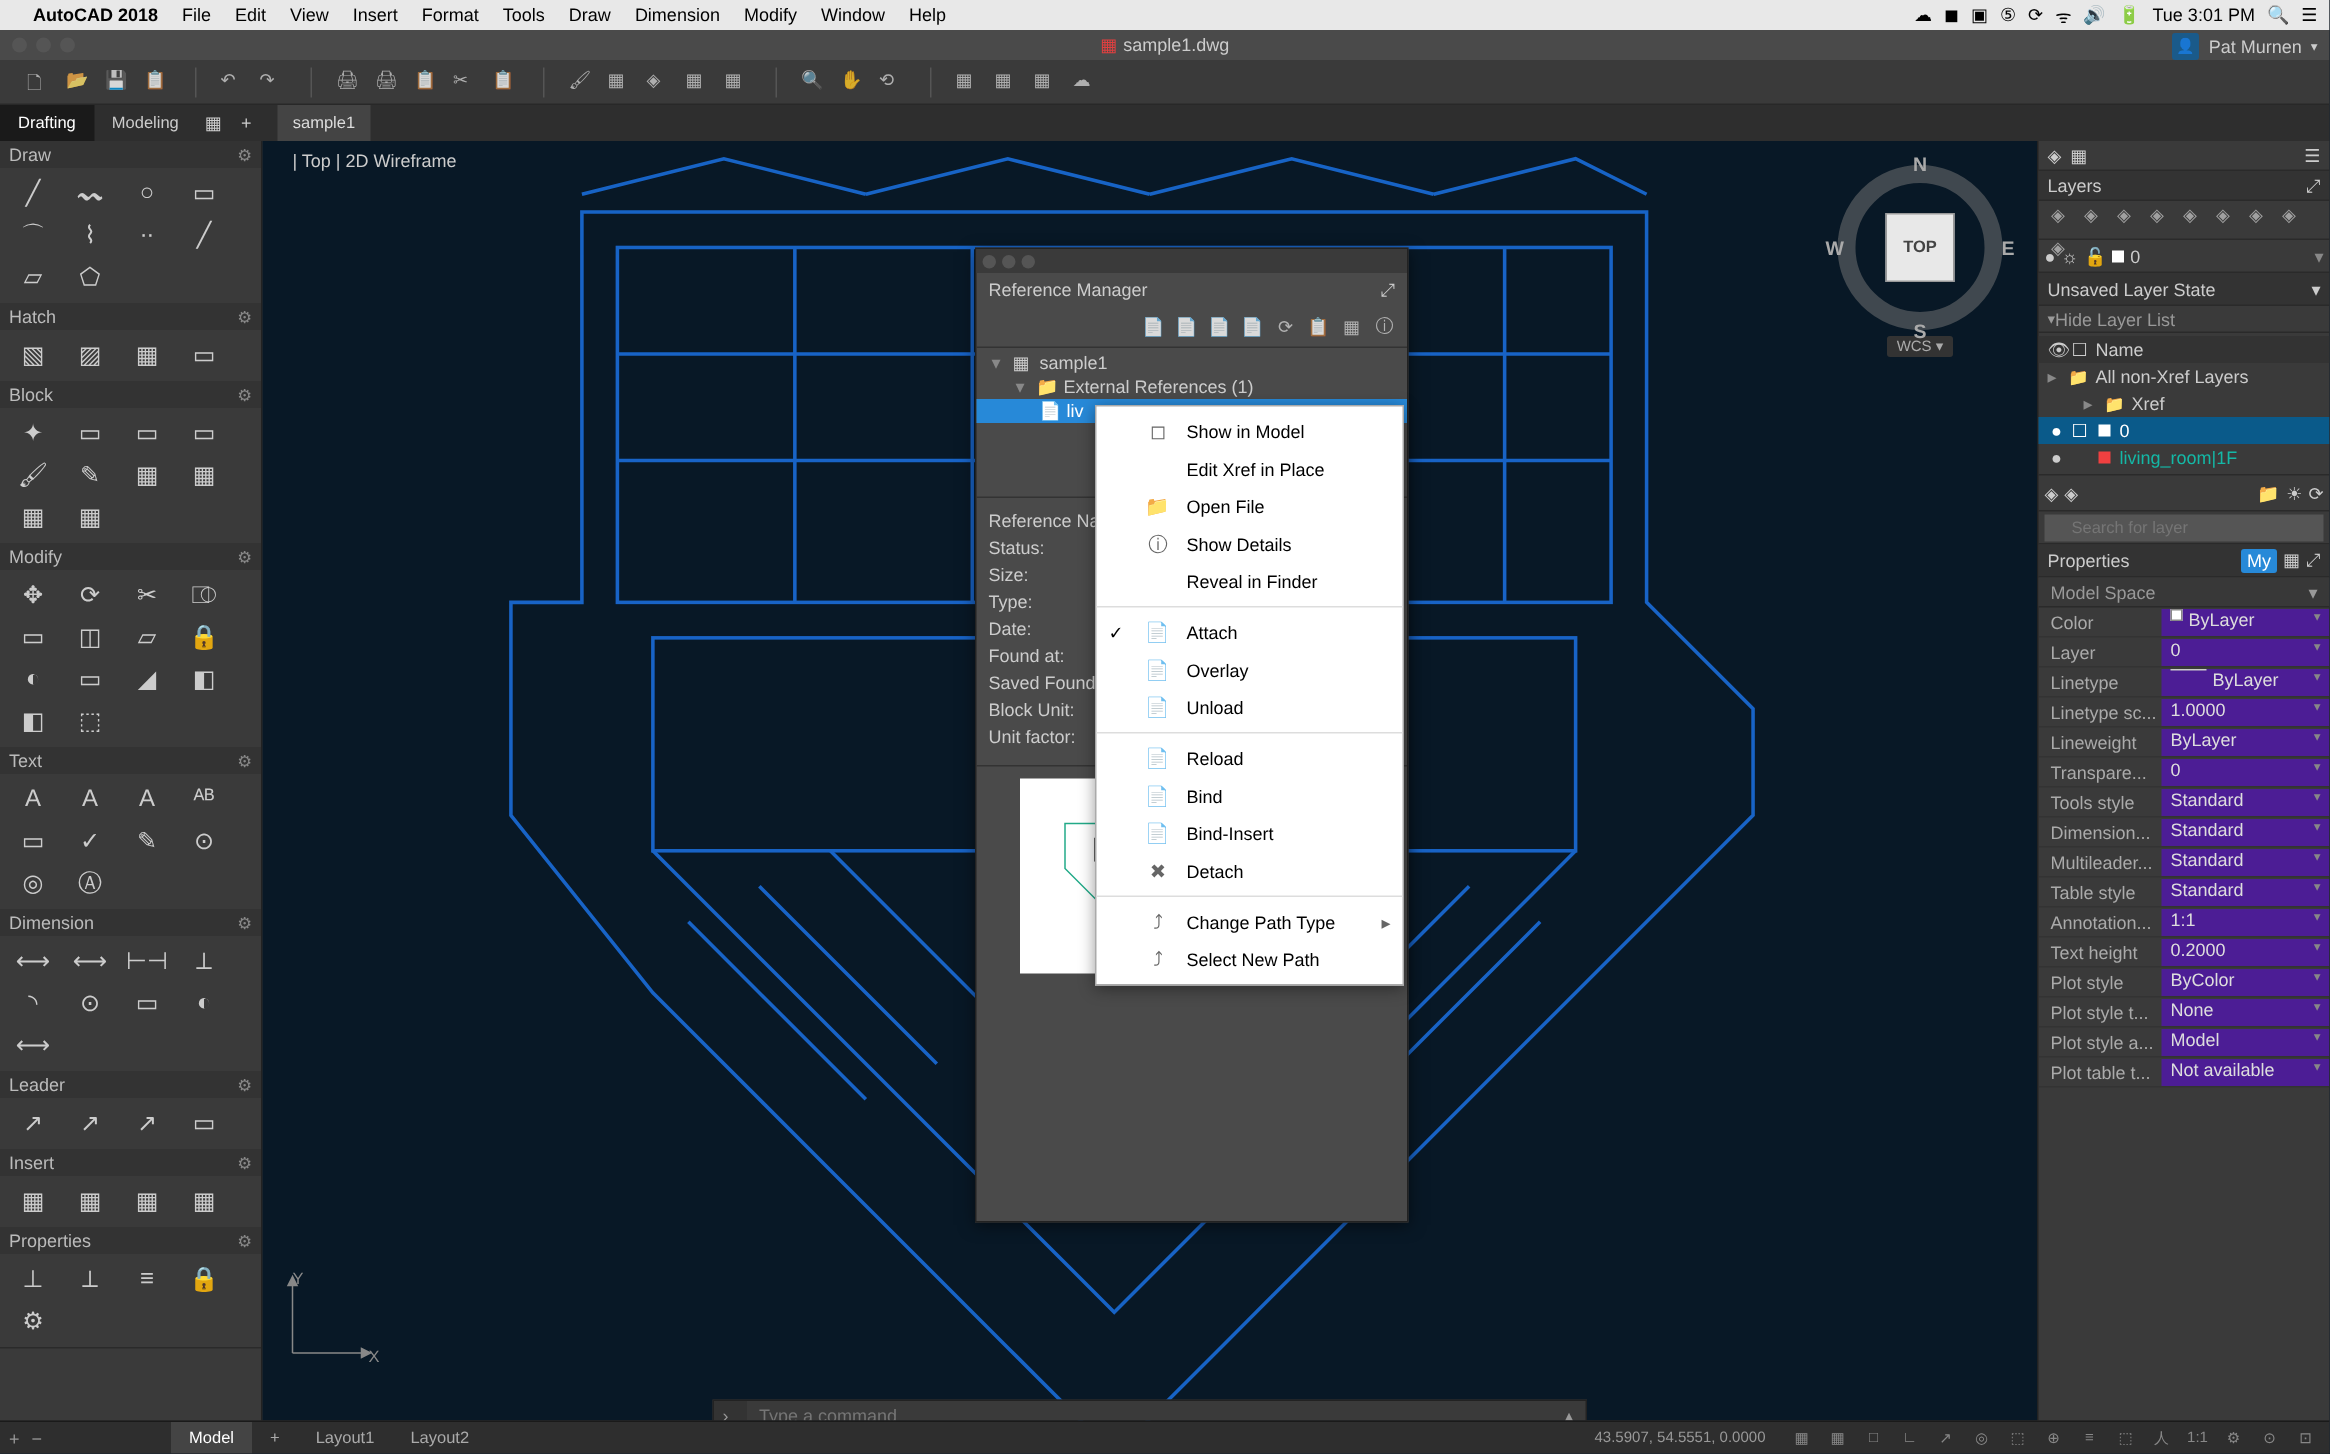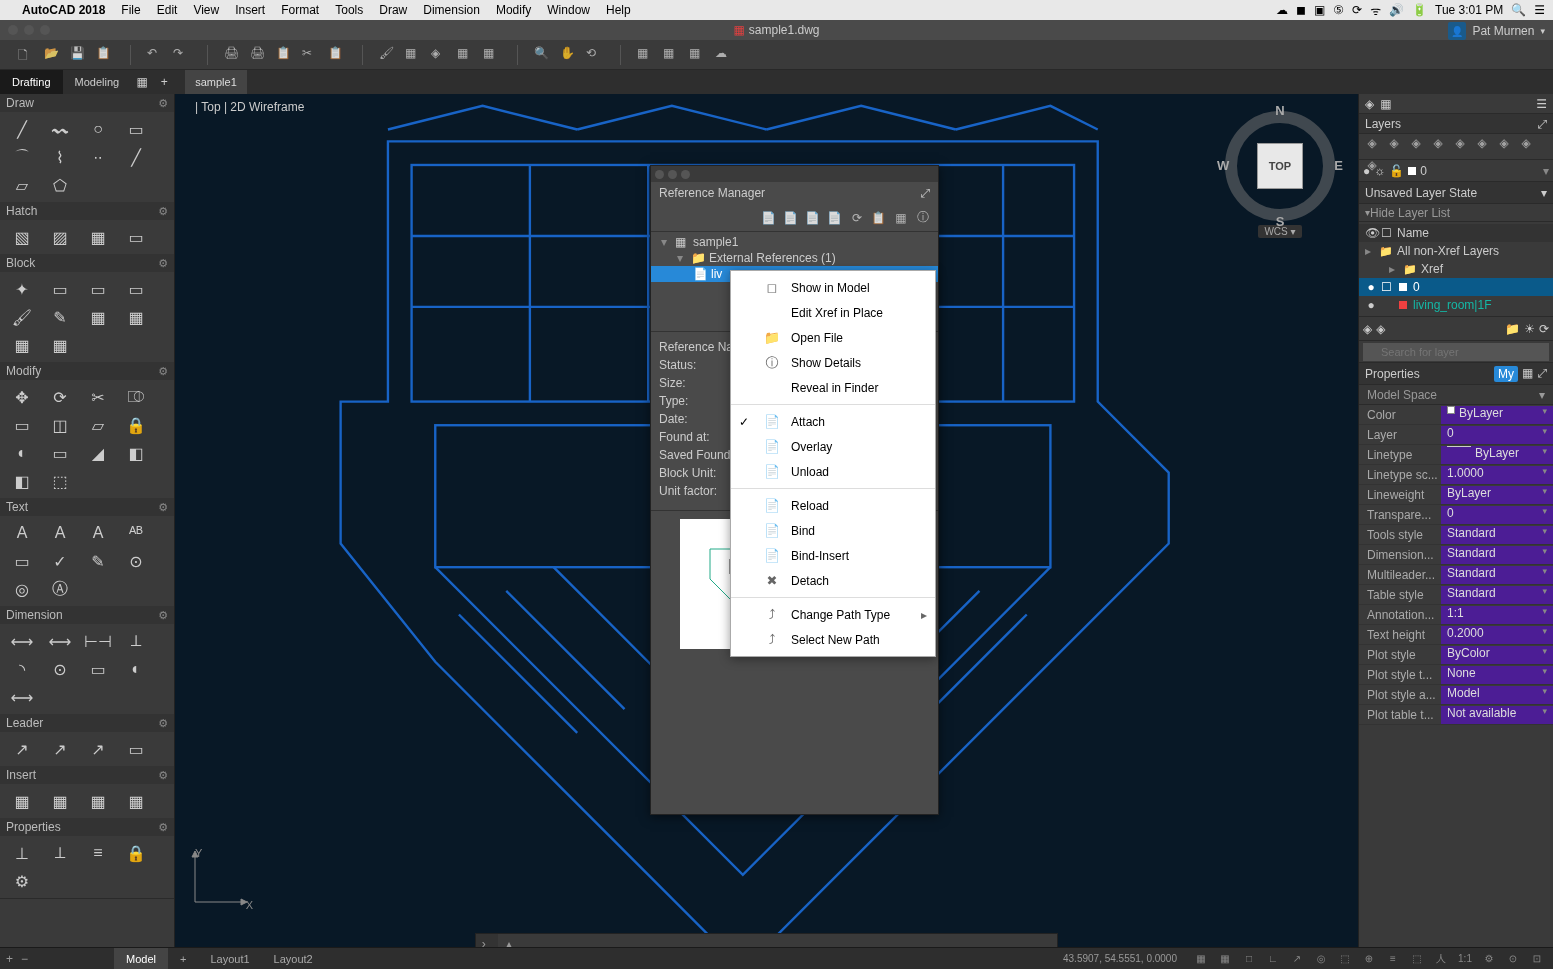--- a/index.html
+++ b/index.html
@@ -533,20 +533,21 @@
             <line x1="12" y1="55" x2="12" y2="8"></line>
             <line x1="12" y1="55" x2="60" y2="55"></line>
             <polygon points="12,4 9,10 15,10" fill="#888"></polygon>
             <polygon points="64,55 58,52 58,58" fill="#888"></polygon>
           </g>
         </svg>
       <span class="yl">Y</span><span class="xl">X</span>
     </div>
     <div class="command-bar">
       <div class="prompt">›_</div>
+      <input placeholder="Type a command" style="">
       <div class="expand">▴</div>
     </div>
   </div>
 
   <div class="right-panels">
     <div class="rp-icons">
       <span>◈</span>
       <span>▦</span>
       <span style="flex:1"></span>
       <span>☰</span>

